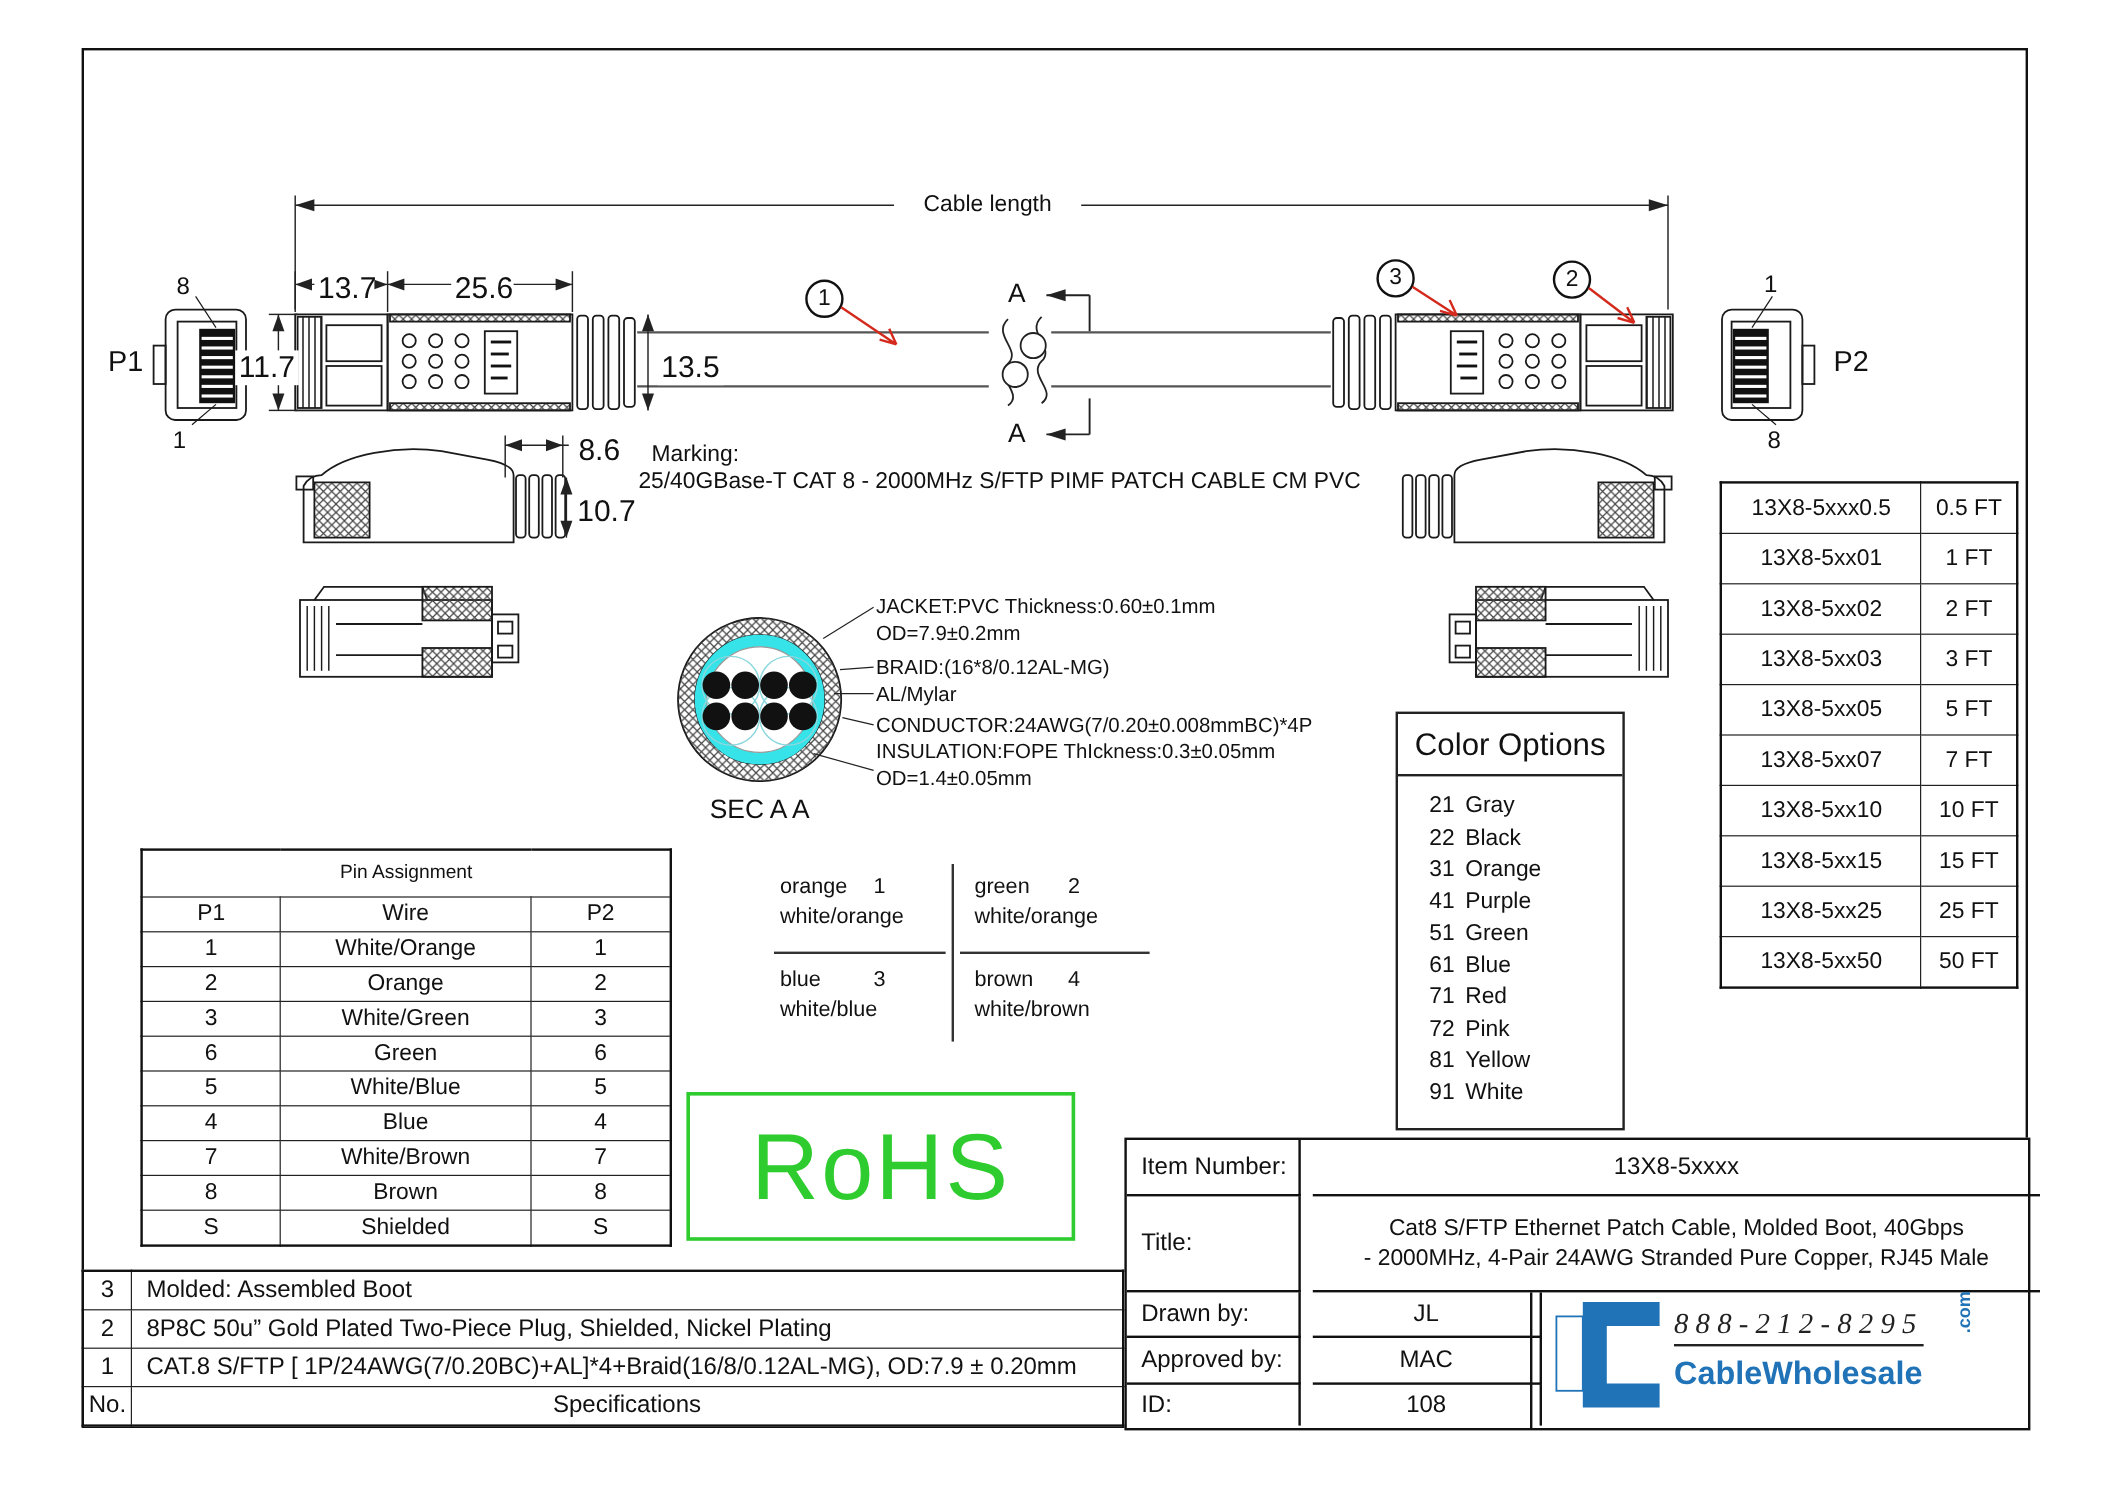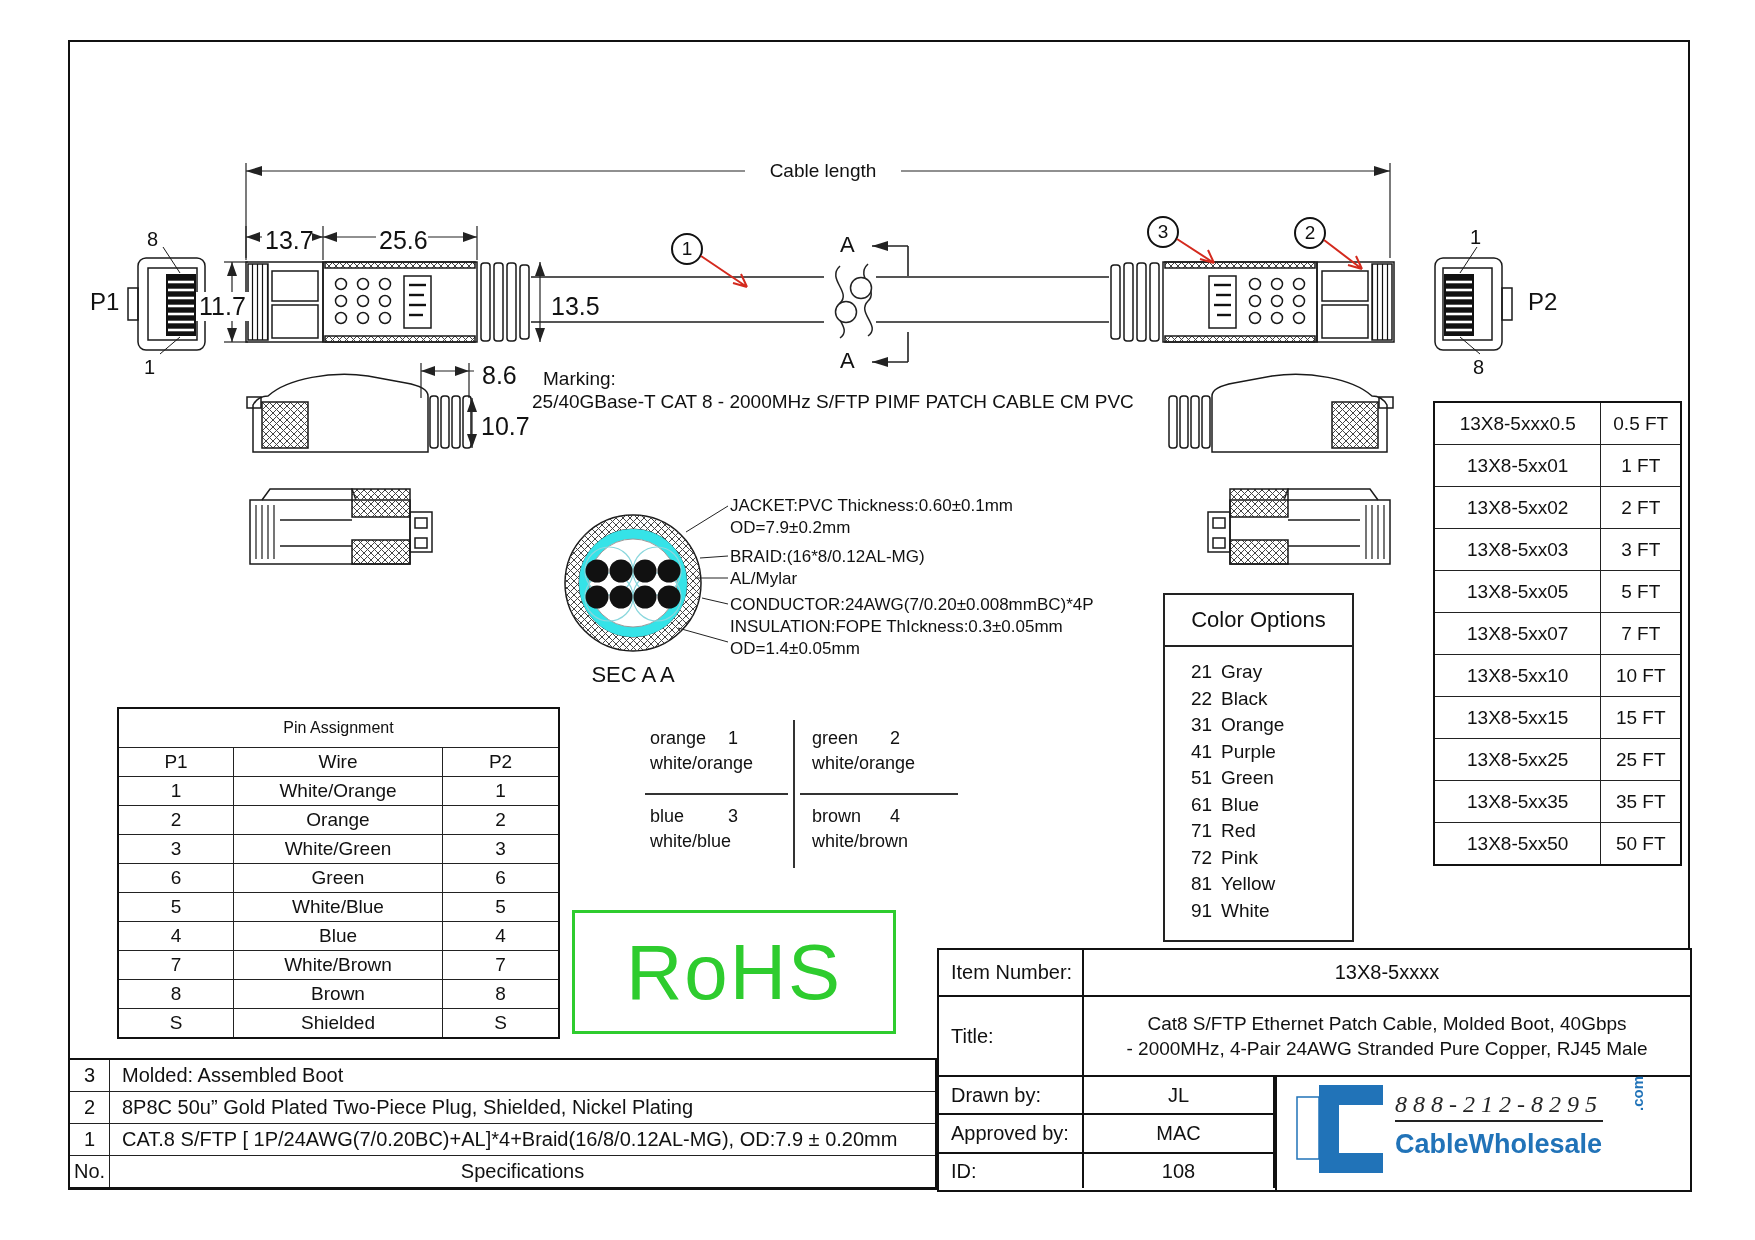--- a/index.html
+++ b/index.html
@@ -31,41 +31,41 @@
   #revTable{left:1180px;top:47px;width:508px;border:2px solid #111;}
   #revTable td{text-align:center;font-size:20px;height:40px;}
   
   #specTable{left:68px;top:1058px;width:869px;border:2px solid #111;}
   #specTable td{height:31px;font-size:20px;}
   #specTable td.no{width:39px;text-align:center;}
   #specTable td.tx{padding-left:12px;}
   #specTable td.ft{text-align:center;}
   
   #colorBox{position:absolute;left:1163px;top:593px;width:187px;height:345px;border:2px solid #222;z-index:3;background:#fff;}
-  #colorBox .hd{height:50px;border-bottom:2px solid #222;display:flex;align-items:center;justify-content:center;font-size:22px;}
+  #colorBox .hd{height:50px;border-bottom:2px solid #222;display:flex;align-items:center;justify-content:center;font-size:26px;}
   #colorBox .items{padding-top:12px;}
   #colorBox .item{display:flex;height:26.5px;align-items:center;padding-left:26px;font-size:19px;}
   #colorBox .code{width:30px;}
   
   .cs-line{position:absolute;left:730px;font-size:17px;z-index:3;white-space:nowrap;}
   
   .pair{position:absolute;z-index:3;font-size:18px;line-height:25px;}
   .pair .r1{display:flex;width:112px;}
   .pair .nm{width:78px;}
   .vdiv{position:absolute;left:793px;top:720px;width:2px;height:148px;background:#333;z-index:3;}
   .hdiv{position:absolute;top:793px;height:2px;background:#333;z-index:3;}
   
   #rohs{position:absolute;left:572px;top:910px;width:318px;height:118px;border:3px solid #2ecc2e;
         display:flex;align-items:center;justify-content:center;z-index:3;}
   #rohs span{font-size:78px;color:#2ecc2e;letter-spacing:2px;}
   
   #titleBlock{position:absolute;left:937px;top:948px;width:751px;height:240px;border:2px solid #111;z-index:3;background:#fff;}
   #titleBlock .cell{position:absolute;box-sizing:border-box;display:flex;align-items:center;font-size:20px;}
   #titleBlock .lab{padding-left:12px;border-right:2px solid #111;border-bottom:2px solid #111;width:145px;}
-  #titleBlock .val{justify-content:center;border-bottom:2px solid #111;}
+  #titleBlock .val{justify-content:center;border-bottom:2px solid #111;margin-left:10px;}
   #titleBlock .nb{border-bottom:none;}
   .titleTwo{display:flex;flex-direction:column;align-items:center;font-size:19px;line-height:25px;}
   
   #logoCell{position:absolute;left:336px;top:127px;width:415px;height:113px;border-left:2px solid #111;}
   #logoPhone{position:absolute;left:118px;top:14px;font-family:"Liberation Serif",serif;font-style:italic;
              font-size:24px;letter-spacing:6px;color:#222;border-bottom:2.5px solid #222;padding-bottom:2px;}
   #logoBrand{position:absolute;left:118px;top:52px;font-size:27px;font-weight:bold;color:#2173b8;}
   #logoTld{position:absolute;left:352px;top:34px;font-size:15px;font-weight:bold;color:#2173b8;
            transform:rotate(-90deg);transform-origin:left top;}
   .mark{font-size:19px;z-index:3;}
@@ -474,24 +474,20 @@
         </tr>
     <tr>
           <td>13X8-5xx15</td>
           <td>15 FT</td>
         </tr>
     <tr>
           <td>13X8-5xx25</td>
           <td>25 FT</td>
         </tr>
     <tr>
-          <td>13X8-5xx35</td>
-          <td>35 FT</td>
-        </tr>
-    <tr>
           <td>13X8-5xx50</td>
           <td>50 FT</td>
         </tr>
   </tbody>
     </table>
 
   <div id="rohs">
     <span>RoHS</span>
   </div>
 

